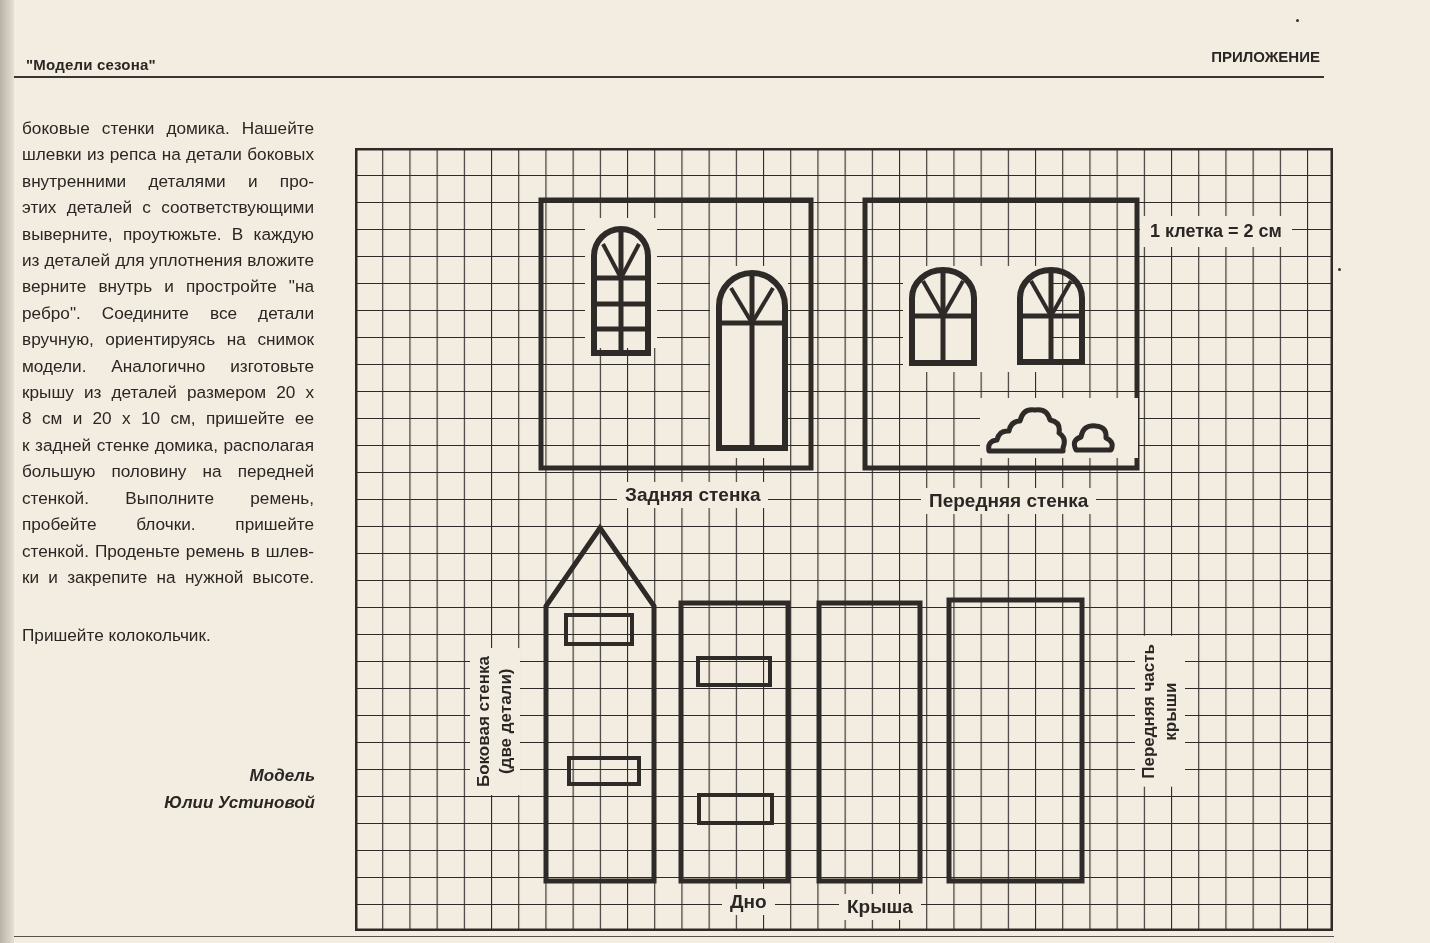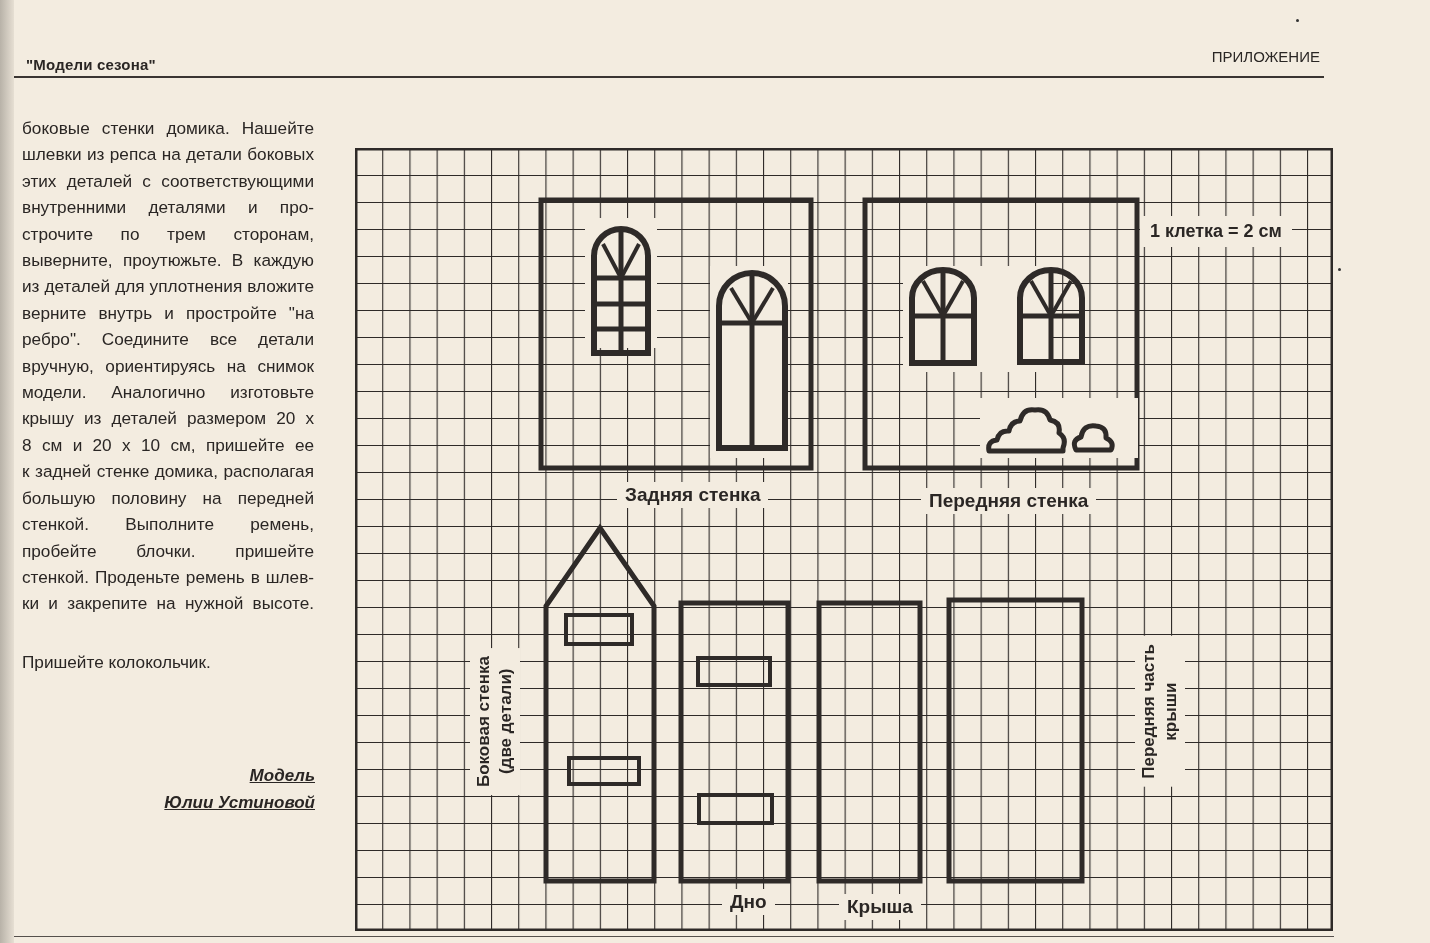--- a/index.html
+++ b/index.html
@@ -1,46 +1,45 @@
 <!DOCTYPE html>
 <html><head>
 <meta charset="utf-8">
 <style>
   html, body { margin:0; padding:0; }
   body { width:1430px; height:943px; background:#f3ece0; position:relative; overflow:hidden; font-family:"Liberation Sans", sans-serif; color:#2a2624; }
   .binding { position:absolute; left:0; top:0; width:14px; height:943px; background:linear-gradient(to right,#b8b2a8,#e6dfd3); }
   .hdr-left { position:absolute; left:26px; top:56px; font-weight:bold; font-size:15px; letter-spacing:0.2px; }
-  .hdr-right { position:absolute; right:110px; top:48px; font-weight:normal; font-size:15px; }
+  .hdr-right { position:absolute; right:110px; top:48px; font-weight:bold; font-size:15px; }
   .hdr-rule { position:absolute; left:14px; top:76px; width:1310px; height:2px; background:#3a3532; }
   .foot-rule { position:absolute; left:14px; top:936px; width:1320px; height:1px; background:#55504c; }
   .text-col { position:absolute; left:22px; top:115px; width:292px; font-size:17.2px; line-height:26.4px; text-align:justify; }
   .text-col p { margin:0; text-align-last:justify; }
   .text-col p.last { text-align-last:left;margin-top:32px; }
-  .signature { position:absolute; right:1116px; top:762px; text-align:right; font-weight:bold; font-style:italic; font-size:17px; line-height:27px;text-decoration:underline; }
+  .signature { position:absolute; right:1116px; top:762px; text-align:right; font-weight:bold; font-style:italic; font-size:17px; line-height:27px; }
   .grid-wrap { position:absolute; left:355px; top:115px; width:978px; height:910px;margin-top:33px; }
   svg { display:block; }
   .lbl { position:absolute; background:#f3ece0; font-weight:bold; font-size:19px; padding:2px 8px; white-space:nowrap; }
   .vlbl { position:absolute; background:#f3ece0; font-weight:bold; font-size:17px; writing-mode:vertical-rl; transform:rotate(180deg); text-align:center; line-height:22px; padding:8px 3px; }
   .dot { position:absolute; width:3px; height:3px; background:#333; border-radius:50%; }
 </style>
 </head>
 <body>
 
 <div class="binding"></div>
 
 <div class="hdr-left">"Модели сезона"</div>
 <div class="hdr-right">ПРИЛОЖЕНИЕ</div>
 <div class="hdr-rule"></div>
 
 <div class="text-col">
   <p>боковые стенки домика. Нашейте</p>
   <p>шлевки из репса на детали боковых</p>
+  <p>внутренними деталями и про-</p>
   <p>этих деталей с соответствующими</p>
-  <p>внутренними деталями и про-</p>
-  <p>строчите по трем сторонам,</p>
   <p>выверните, проутюжьте. В каждую</p>
   <p>из деталей для уплотнения вложите</p>
   <p>верните внутрь и простройте "на</p>
   <p>ребро". Соедините все детали</p>
   <p>вручную, ориентируясь на снимок</p>
   <p>модели. Аналогично изготовьте</p>
   <p>крышу из деталей размером 20 х</p>
   <p>8 см и 20 х 10 см, пришейте ее</p>
   <p>к задней стенке домика, располагая</p>
   <p>большую половину на передней</p>

